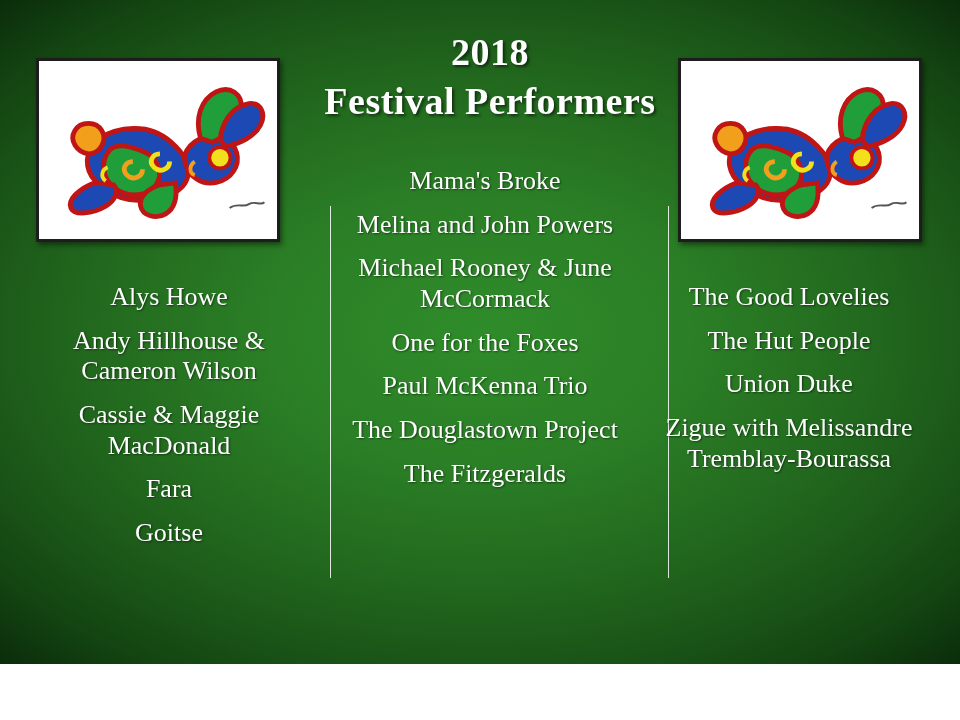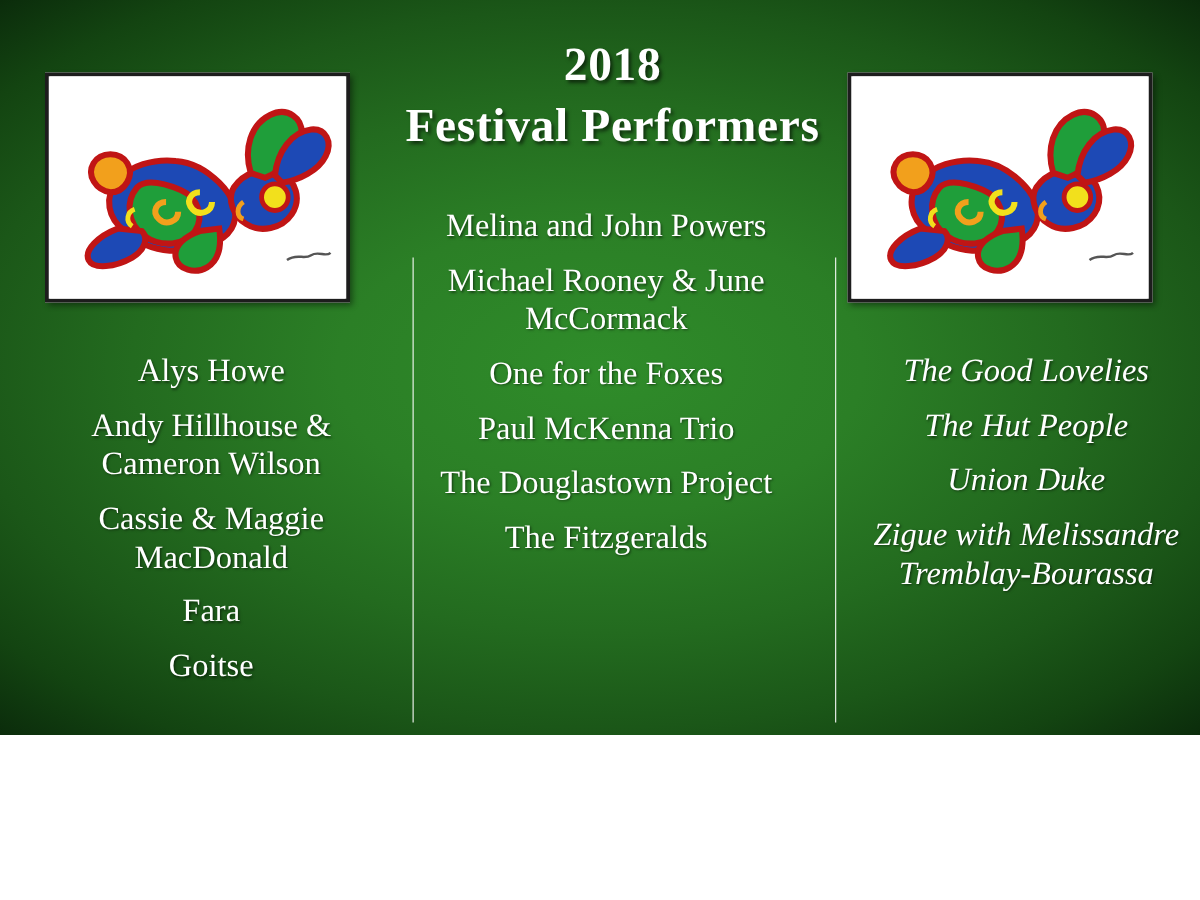--- a/index.html
+++ b/index.html
@@ -3,21 +3,21 @@
 <meta charset="utf-8">
 <style>
   * { box-sizing: border-box; margin: 0; padding: 0; }
   html, body {
     width: 960px; height: 720px;
     overflow: hidden;
     font-family: "Liberation Serif", "DejaVu Serif", serif;
   }
   #slide {
     position: relative;
-    width: 960px; height: 588px;
+    width: 960px; height: 664px;
     background:
       radial-gradient(ellipse 78% 72% at 50% 50%,
         #2f8c2a 0%,
         #2b7f26 28%,
         #236b1f 50%,
         #1b5718 68%,
         #134411 82%,
         #0c2f0c 93%,
         #072007 100%);
     color: #ffffff;
@@ -59,21 +59,21 @@
     position: absolute;
     text-align: center;
     font-size: 26px;
     line-height: 1.18;
     text-shadow: 1px 1px 2px rgba(0,0,0,0.5);
   }
   .col .entry { margin-bottom: 13px; }
 
   #col-left   { left: 34px;  top: 282px; width: 270px; }
   #col-center { left: 340px; top: 166px; width: 290px; }
-  #col-right  { left: 684px; top: 282px; width: 274px; font-style: italic; }
+  #col-right  { left: 652px; top: 282px; width: 274px; }
 
   
   .divider {
     position: absolute;
     top: 206px;
     width: 1px;
     height: 372px;
     background: rgba(255,255,255,0.85);
   }
   #divider-left  { left: 330px; }
@@ -148,20 +148,21 @@
 
   <div class="col" id="col-left">
     <div class="entry">Alys Howe</div>
     <div class="entry">Andy Hillhouse &amp; Cameron Wilson</div>
     <div class="entry">Cassie &amp; Maggie MacDonald</div>
     <div class="entry">Fara</div>
     <div class="entry">Goitse</div>
   </div>
 
   <div class="col" id="col-center">
+    <div class="entry">Mama's Broke</div>
     <div class="entry">Melina and John Powers</div>
     <div class="entry">Michael Rooney &amp; June McCormack</div>
     <div class="entry">One for the Foxes</div>
     <div class="entry">Paul McKenna Trio</div>
     <div class="entry">The Douglastown Project</div>
     <div class="entry">The Fitzgeralds</div>
   </div>
 
   <div class="col" id="col-right">
     <div class="entry">The Good Lovelies</div>

